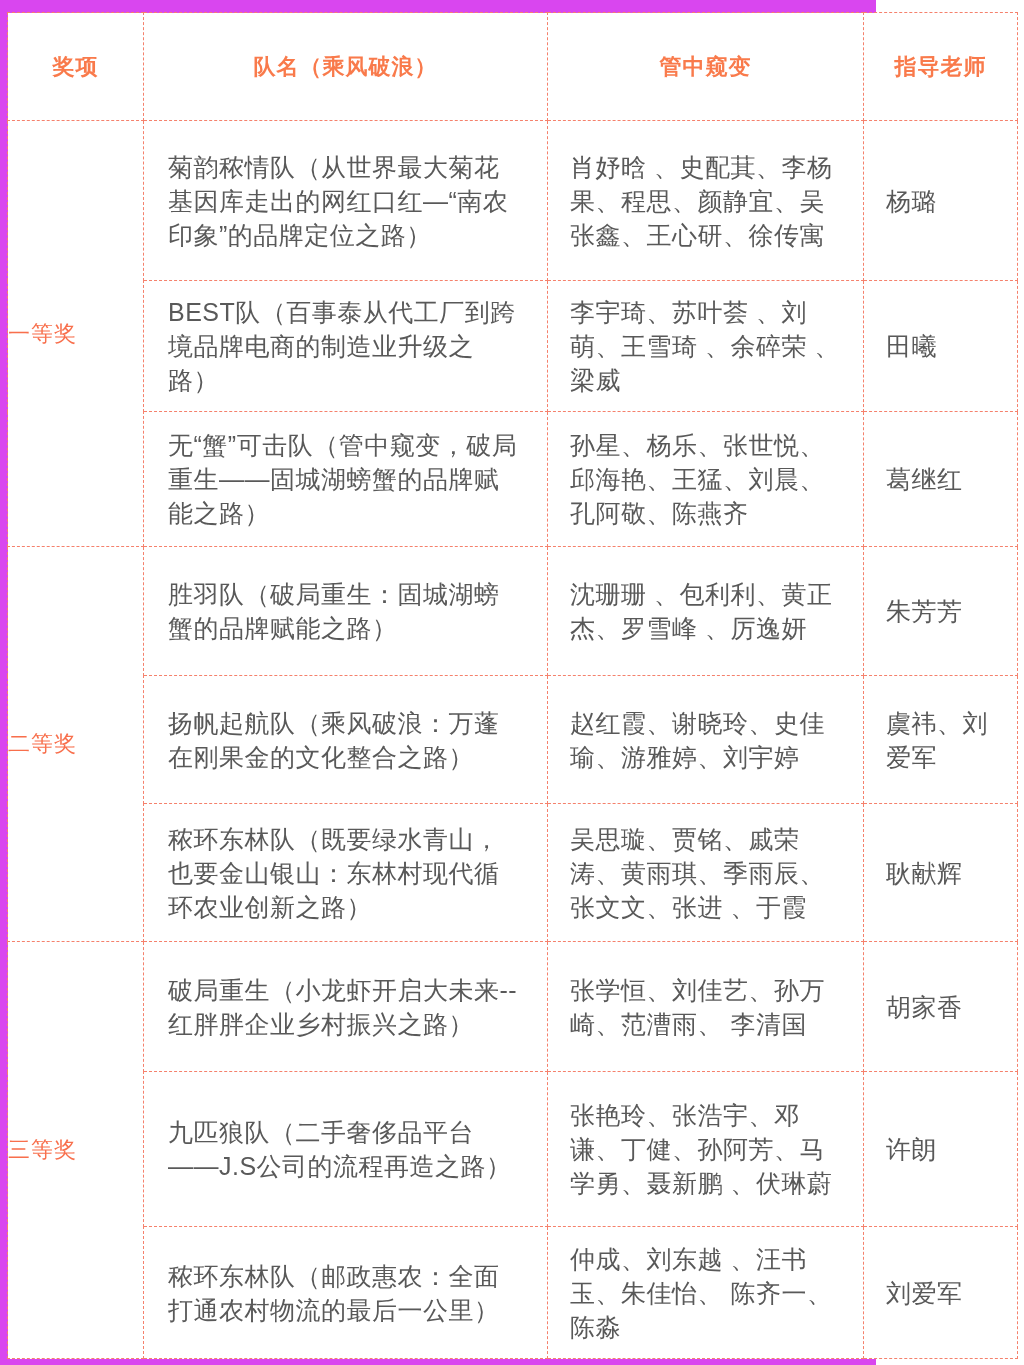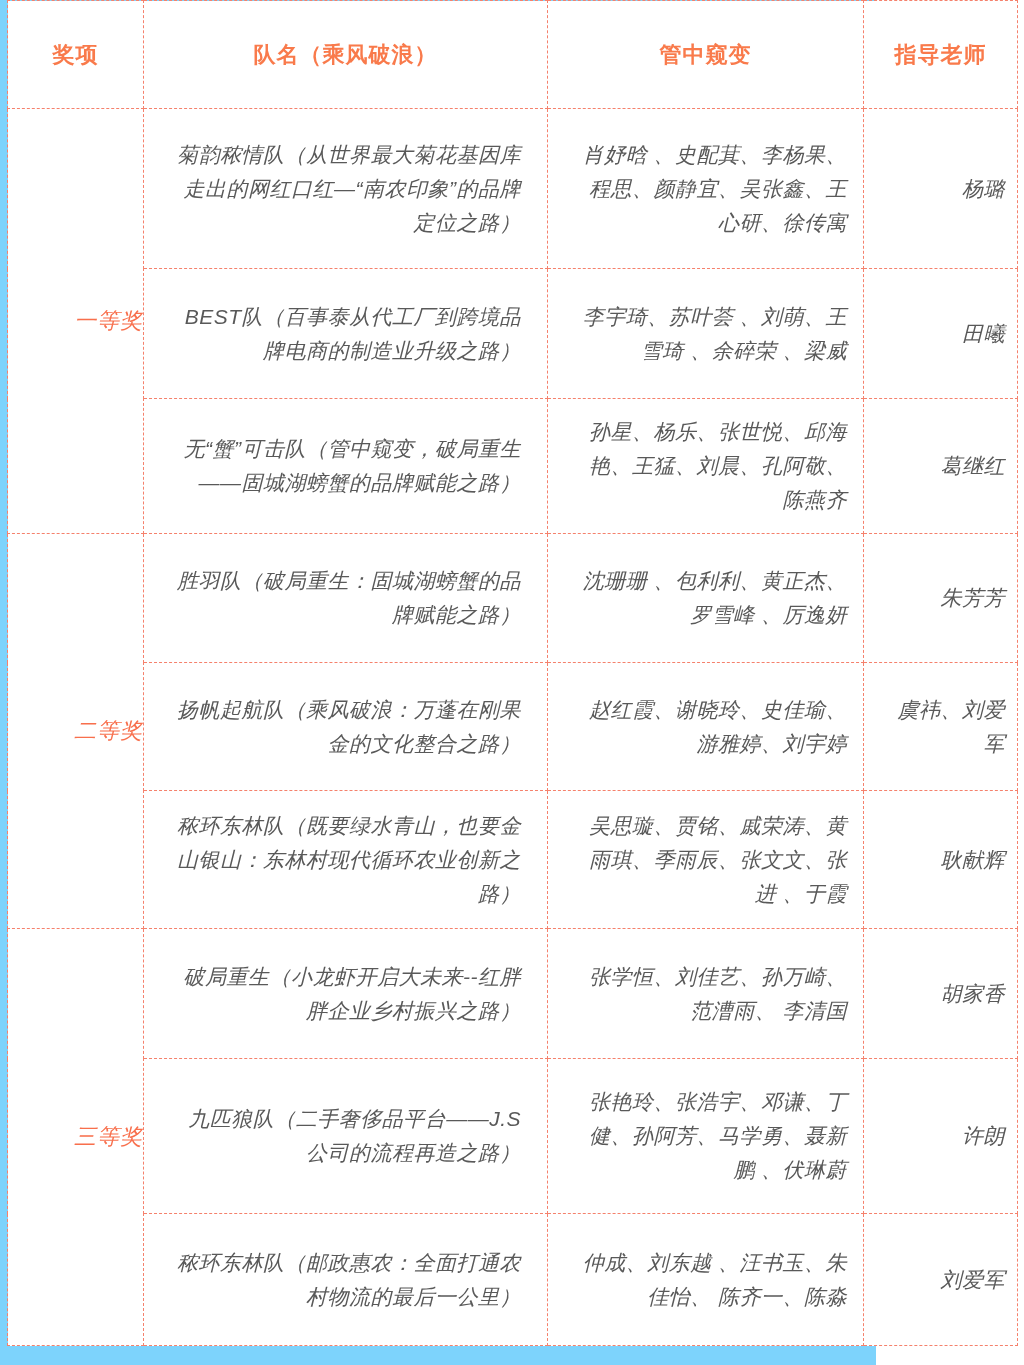--- a/index.html
+++ b/index.html
@@ -4,22 +4,22 @@
 <style>
   * { margin: 0; padding: 0; box-sizing: border-box; }
   html, body {
     width: 1024px;
     background: #ffffff;
     font-family: "Liberation Sans", "DejaVu Sans", sans-serif;
   }
   .page {
     width: 876px;
     height: 1365px;
-    background: #7dd3fc;
-    padding: 0 7px;
+    background: #d946ef;
+    padding: 12px 7px;
   }
   table.awards {
     width: 1010px;
     border-collapse: collapse;
     table-layout: fixed;
   }
   table.awards th,
   table.awards td {
     border: 1px dashed #f5816c;
     vertical-align: middle;
@@ -28,31 +28,29 @@
   th.col-head {
     color: #f97a4b;
     font-size: 22px;
     font-weight: bold;
     text-align: center;
     letter-spacing: 1px;
   }
   td.award {
     color: #f86f4c;
     font-size: 22px;
-    text-align: right;
+    text-align: left;
     letter-spacing: 1px;
-    font-style: italic;
   }
   td.team, td.members, td.advisor {
     color: #595959;
-    font-size: 21px;
+    font-size: 25px;
     line-height: 34px;
-    text-align: right;
+    text-align: left;
     letter-spacing: 0.5px;
-    font-style: italic;
   }
   td.team    { padding: 14px 26px 14px 24px; }
   td.members { padding: 14px 16px 14px 22px; }
   td.advisor { padding: 14px 12px 14px 22px; }
 
   tr.rh { height: 108px; }
   tr.r1 { height: 160px; }
   tr.r2 { height: 130px; }
   tr.r3 { height: 135px; }
   tr.r4 { height: 129px; }

